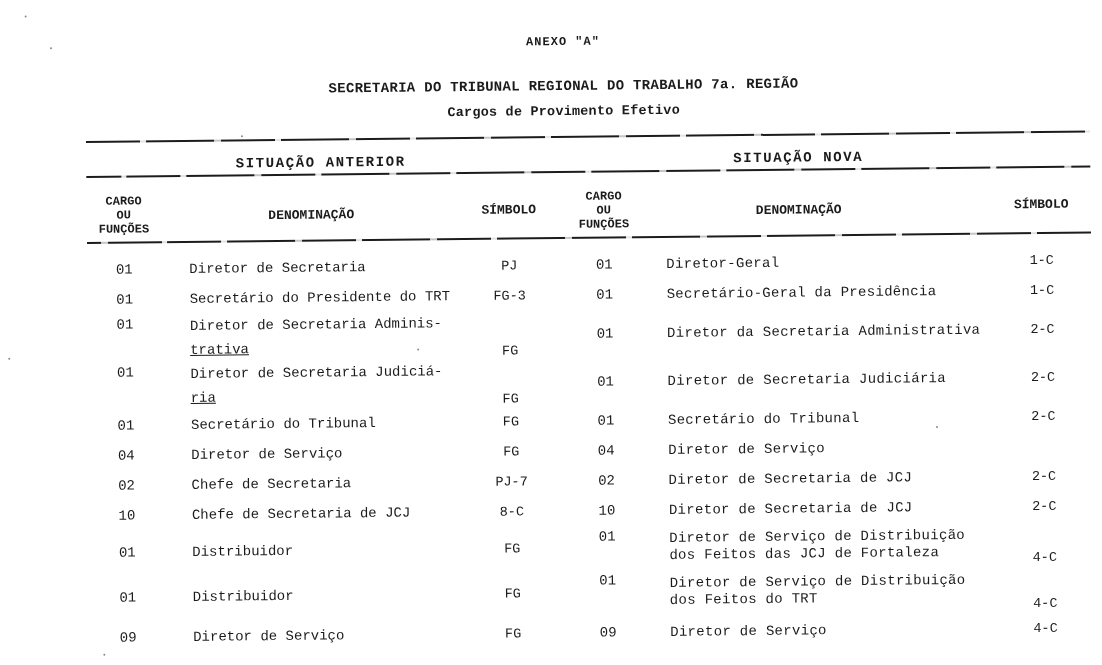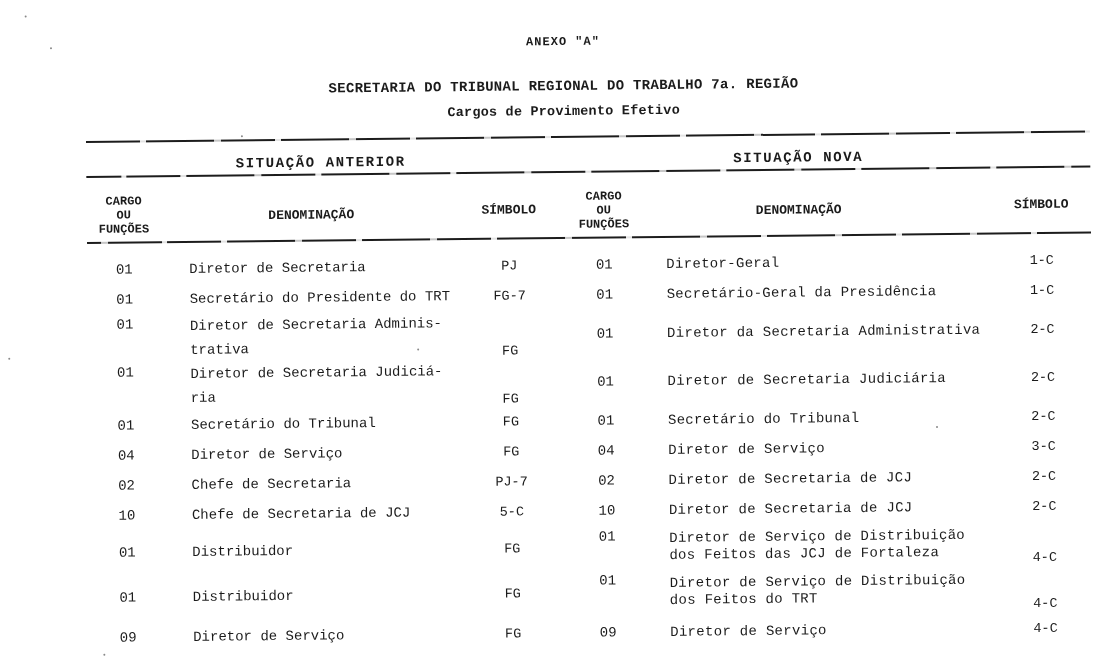--- a/index.html
+++ b/index.html
@@ -44,21 +44,21 @@
   #rows{position:absolute;top:250px;left:0;width:1102px;}
   .row{position:relative;width:1102px;}
   .cell{position:absolute;top:0;height:100%;display:flex;flex-direction:column;justify-content:center;font-size:14px;line-height:15px;}
   .qty,.sym{align-items:center;text-align:center;}
   .l-qty{left:85px;width:80px;}
   .l-den{left:190px;width:270px;align-items:flex-start;text-align:left;}
   .l-sym{left:460px;width:100px;font-size:13.5px;}
   .r-qty{left:565px;width:80px;}
   .r-den{left:667px;width:325px;align-items:flex-start;text-align:left;letter-spacing:0.3px;}
   .r-sym{left:995px;width:95px;font-size:13.5px;}
-  .l-den .line2{margin-top:9px;}
+  .l-den .line2{margin-top:9px;text-decoration:underline;}
   .r-den .line2{margin-top:2px;}
   .row.old-two .l-qty{justify-content:flex-start;padding-top:3px;}
   .row.old-two .l-sym{justify-content:flex-end;padding-bottom:4px;}
   .row.new-two .r-qty{justify-content:flex-start;padding-top:4px;}
   .row.new-two .r-sym{justify-content:flex-end;padding-bottom:8px;}
   .dot{position:absolute;width:2px;height:2px;background:#4a4a4a;opacity:.65;border-radius:1px;}
 </style>
 </head>
 <body>
 
@@ -112,21 +112,21 @@
           </div>
   </div>
         <div class="row" style="height: 30px;">
     <div class="cell qty l-qty">
             <span class="v">01</span>
           </div>
     <div class="cell l-den">
             <span class="line1">Secretário do Presidente do TRT</span>
           </div>
     <div class="cell sym l-sym">
-            <span class="v">FG-7</span>
+            <span class="v">FG-3</span>
           </div>
     <div class="cell qty r-qty">
             <span class="v">01</span>
           </div>
     <div class="cell r-den">
             <span class="line1">Secretário-Geral da Presidência</span>
           </div>
     <div class="cell sym r-sym">
             <span class="v">1-C</span>
           </div>
@@ -202,23 +202,20 @@
           </div>
     <div class="cell sym l-sym">
             <span class="v">FG</span>
           </div>
     <div class="cell qty r-qty">
             <span class="v">04</span>
           </div>
     <div class="cell r-den">
             <span class="line1">Diretor de Serviço</span>
           </div>
-    <div class="cell sym r-sym">
-            <span class="v">3-C</span>
-          </div>
   </div>
         <div class="row" style="height: 30px;">
     <div class="cell qty l-qty">
             <span class="v">02</span>
           </div>
     <div class="cell l-den">
             <span class="line1">Chefe de Secretaria</span>
           </div>
     <div class="cell sym l-sym">
             <span class="v">PJ-7</span>
@@ -234,21 +231,21 @@
           </div>
   </div>
         <div class="row" style="height: 30px;">
     <div class="cell qty l-qty">
             <span class="v">10</span>
           </div>
     <div class="cell l-den">
             <span class="line1">Chefe de Secretaria de JCJ</span>
           </div>
     <div class="cell sym l-sym">
-            <span class="v">5-C</span>
+            <span class="v">8-C</span>
           </div>
     <div class="cell qty r-qty">
             <span class="v">10</span>
           </div>
     <div class="cell r-den">
             <span class="line1">Diretor de Secretaria de JCJ</span>
           </div>
     <div class="cell sym r-sym">
             <span class="v">2-C</span>
           </div>

